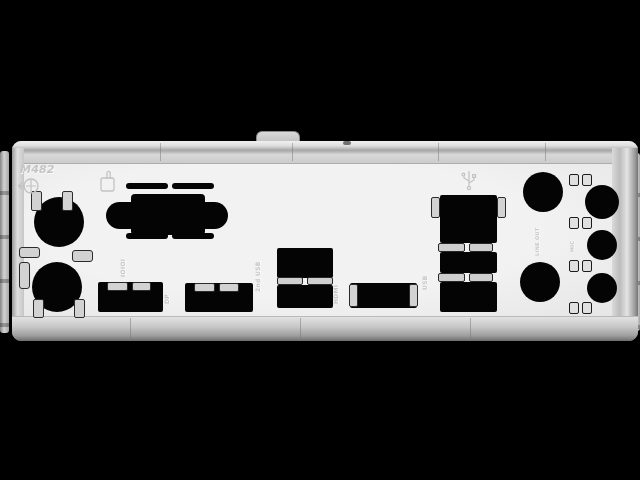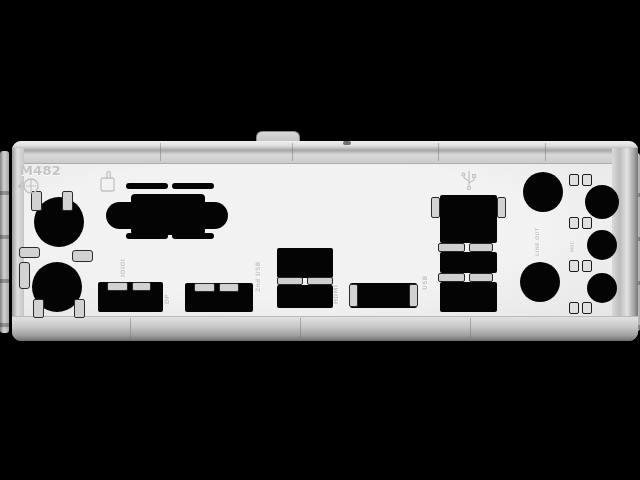--- a/index.html
+++ b/index.html
@@ -7,22 +7,22 @@
           font-family:"DejaVu Sans",sans-serif;}
   .abs{position:absolute;}
   .cut{position:absolute;background:#040404;}
   .round{border-radius:50%;}
   .tab{position:absolute;background:#d2d2d2;border:1px solid #2b2b2b;border-radius:2px;box-sizing:border-box;}
   .sep{position:absolute;background:#cfcfcf;border:1px solid #262626;border-radius:2px;box-sizing:border-box;}
   .bracket{position:absolute;background:#e0e0e0;border:1px solid #1c1c1c;border-radius:2px;box-sizing:border-box;}
   .vlabel{position:absolute;transform:rotate(-90deg);transform-origin:0 0;
           font-size:6px;font-weight:bold;color:#c7c7c7;letter-spacing:.3px;white-space:nowrap;
           text-shadow:.6px .6px 0 #fafafa;}
-  .hlabel{position:absolute;font-size:13px;font-weight:bold;color:#c4c4c4;
-          text-shadow:.6px .6px 0 #fafafa;letter-spacing:.2px;}
+  .hlabel{position:absolute;font-size:11px;font-weight:bold;color:#c4c4c4;
+          text-shadow:.6px .6px 0 #fafafa;letter-spacing:.2px;font-style:italic;}
   .seam{position:absolute;width:1px;background:rgba(110,110,110,.45);}
   .flange{position:absolute;border-radius:3px;
           background:linear-gradient(90deg,#848484,#d2d2d2 45%,#a8a8a8);}
   .flange:after{content:"";position:absolute;inset:0;
           background:repeating-linear-gradient(180deg,transparent 0 40px,rgba(0,0,0,.28) 40px 44px);}
   svg{display:block;}
 </style>
 </head>
 <body>
 

